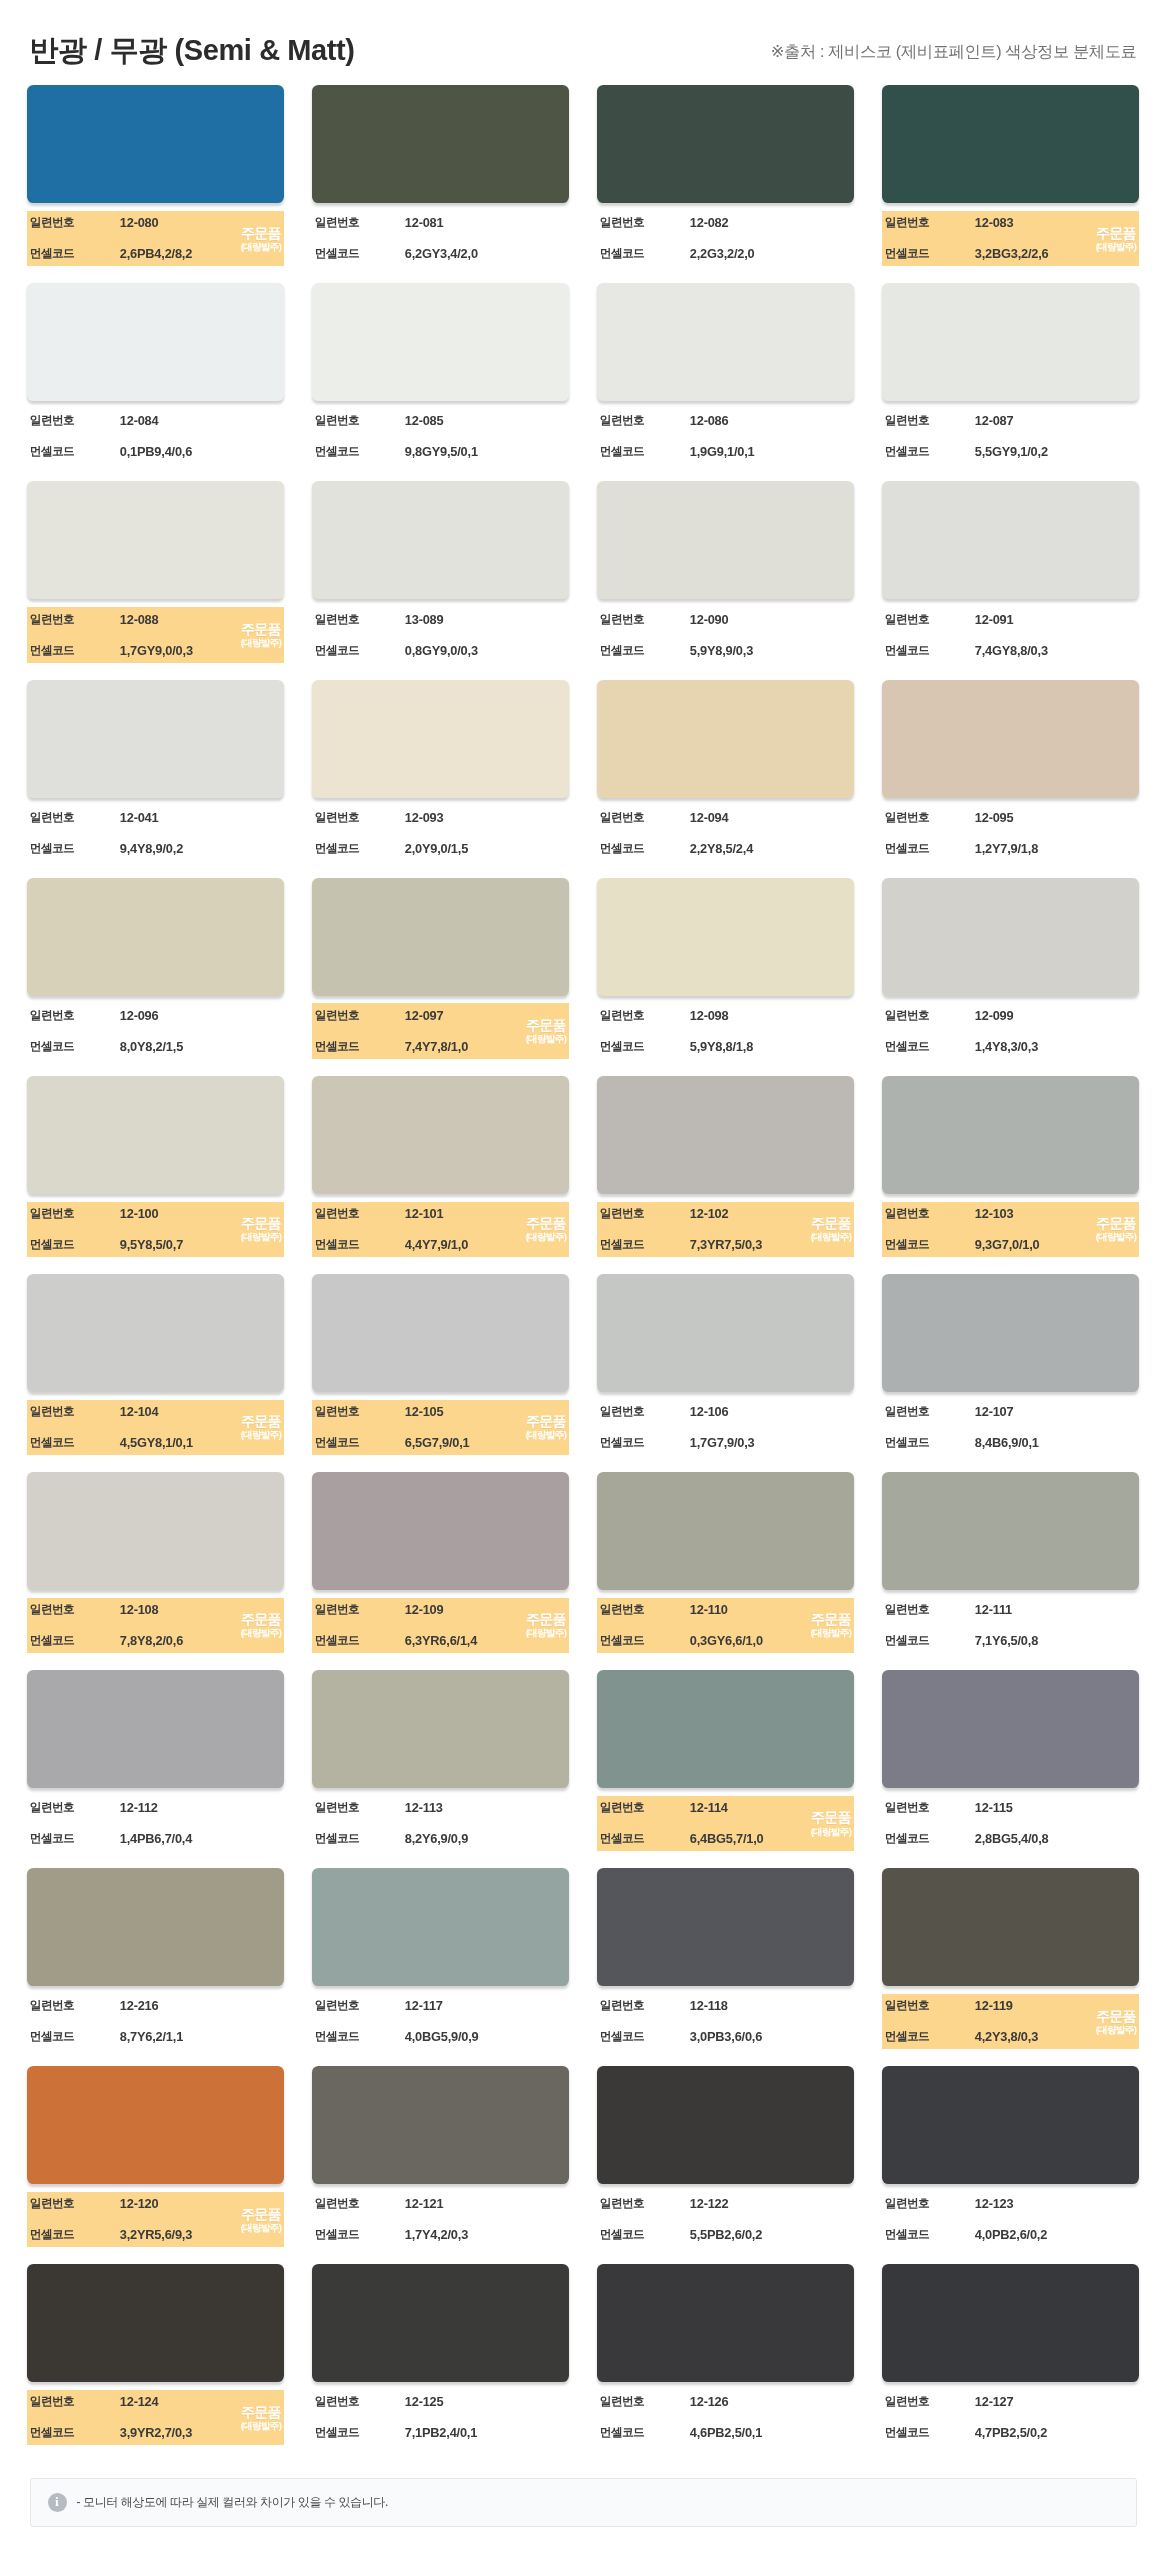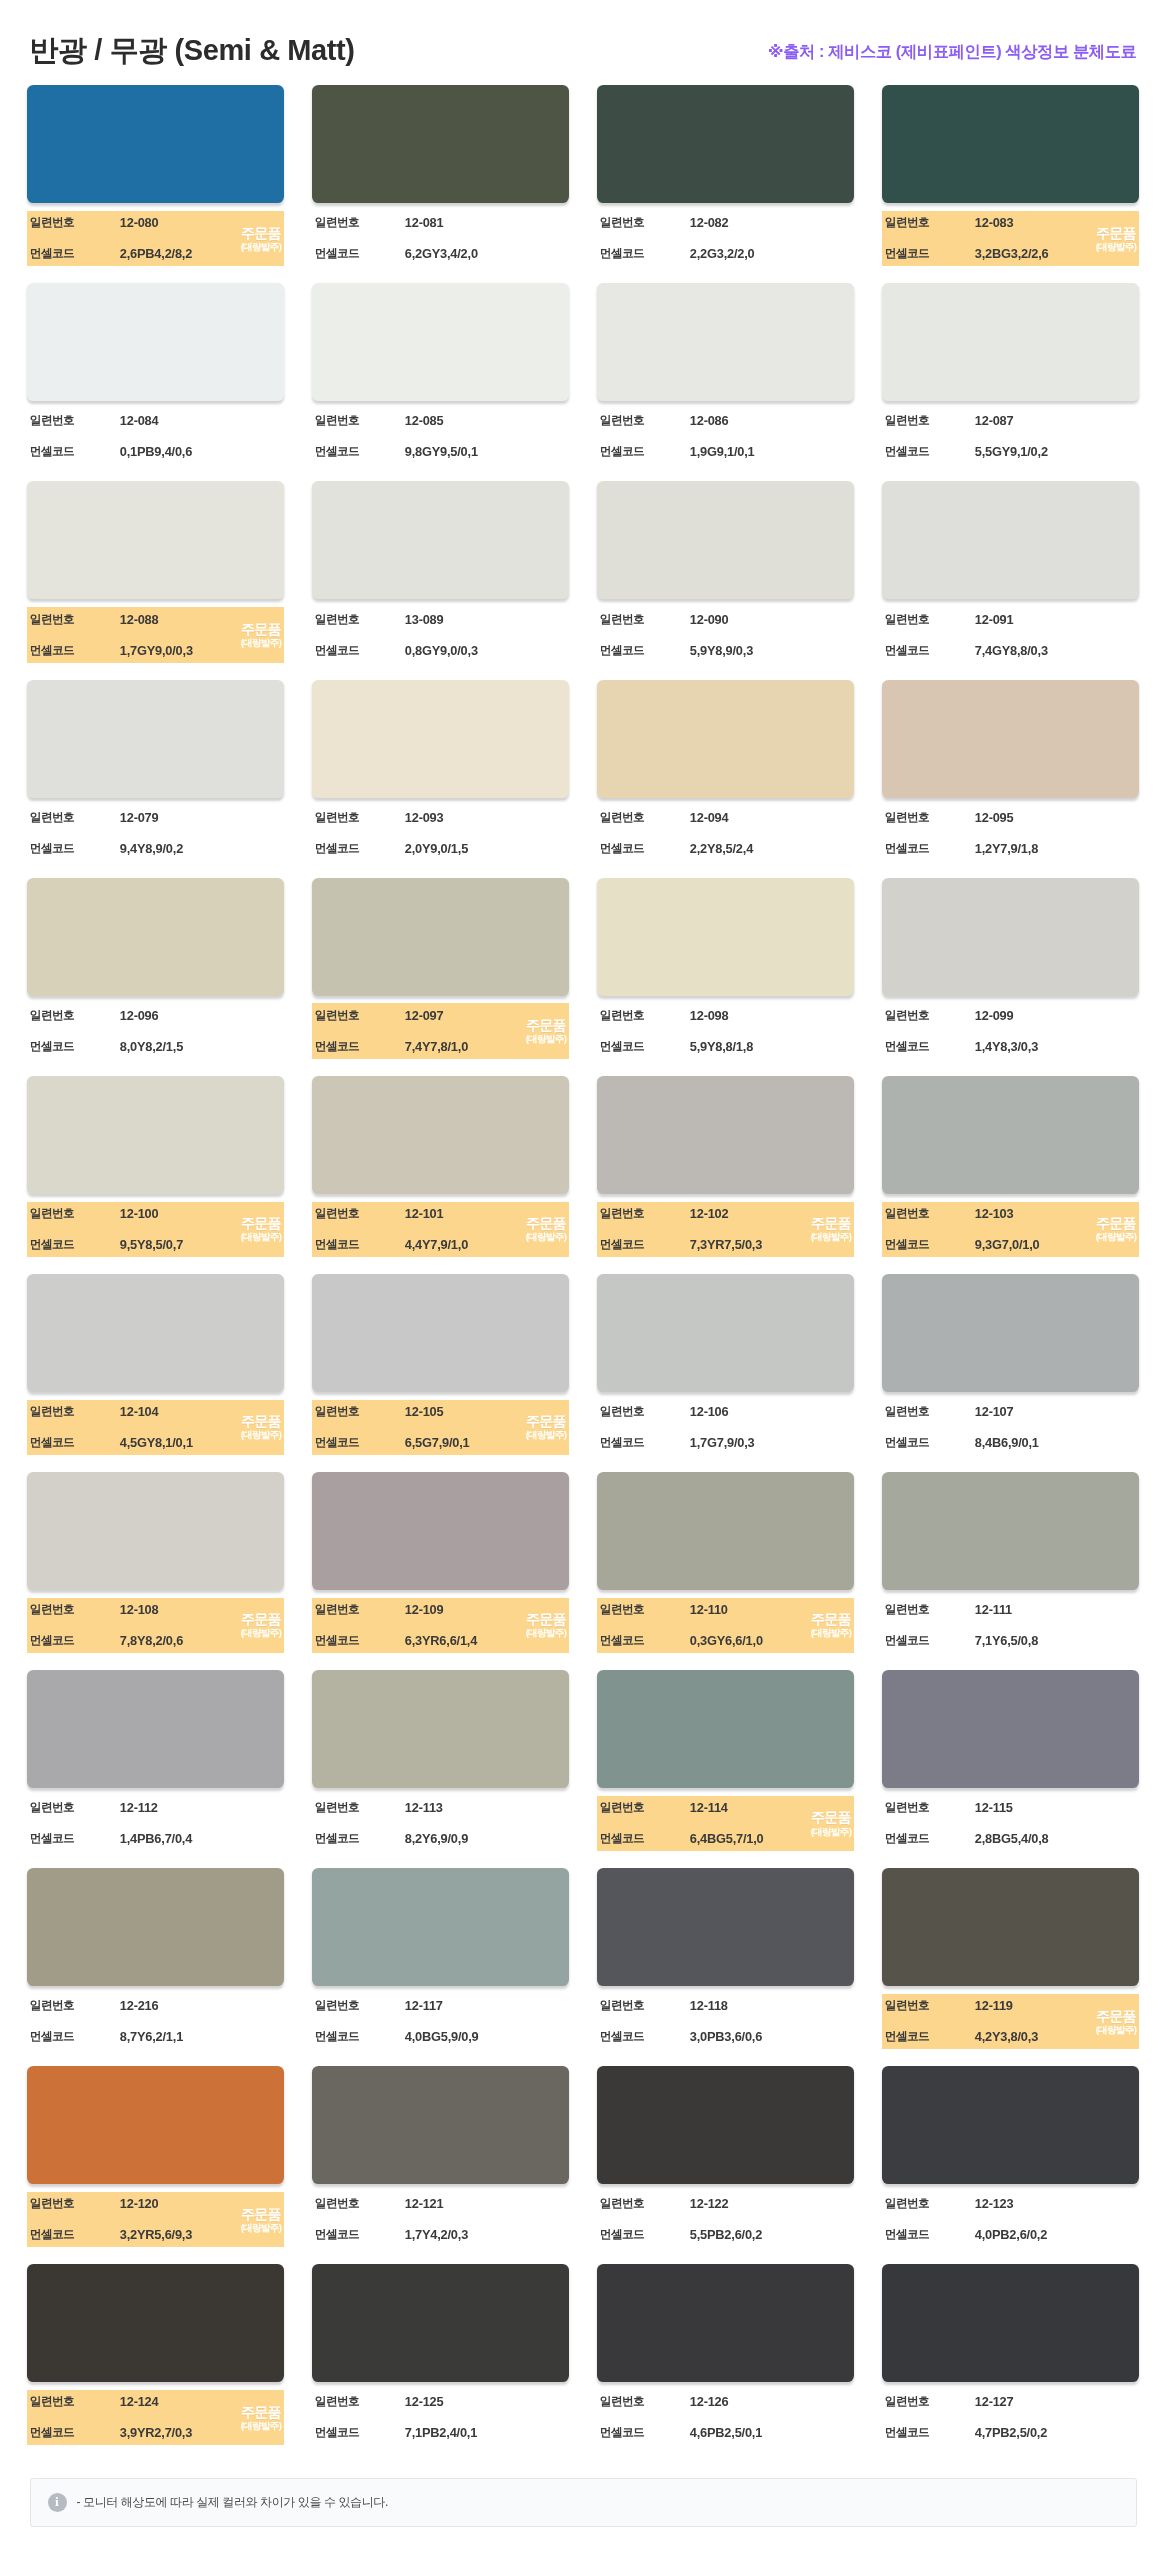--- a/index.html
+++ b/index.html
@@ -27,22 +27,22 @@
   }
   .page-title {
     font-size: 29px;
     font-weight: 700;
     letter-spacing: -0.4px;
     color: #2c2c2c;
     line-height: 1.1;
   }
   .page-source {
     font-size: 16.3px;
-    font-weight: 700;
-    color: #8b5cf6;
+    font-weight: 400;
+    color: #737373;
     letter-spacing: -0.4px;
     padding-bottom: 3.5px;
     white-space: nowrap;
   }
 
   
   .swatch-grid {
     display: grid;
     grid-template-columns: repeat(4, 1fr);
     column-gap: 28px;
@@ -277,21 +277,21 @@
           <span class="info-label">일련번호</span>
           <span class="info-value">12-091</span>
           <span class="info-label">먼셀코드</span>
           <span class="info-value">7,4GY8,8/0,3</span>
         </div>
       </div>
       <div class="swatch-card">
         <div class="swatch-chip" style="background: rgb(223, 223, 219);"></div>
         <div class="swatch-info">
           <span class="info-label">일련번호</span>
-          <span class="info-value">12-079</span>
+          <span class="info-value">12-041</span>
           <span class="info-label">먼셀코드</span>
           <span class="info-value">9,4Y8,9/0,2</span>
         </div>
       </div>
       <div class="swatch-card">
         <div class="swatch-chip" style="background: rgb(236, 228, 209);"></div>
         <div class="swatch-info">
           <span class="info-label">일련번호</span>
           <span class="info-value">12-093</span>
           <span class="info-label">먼셀코드</span>

